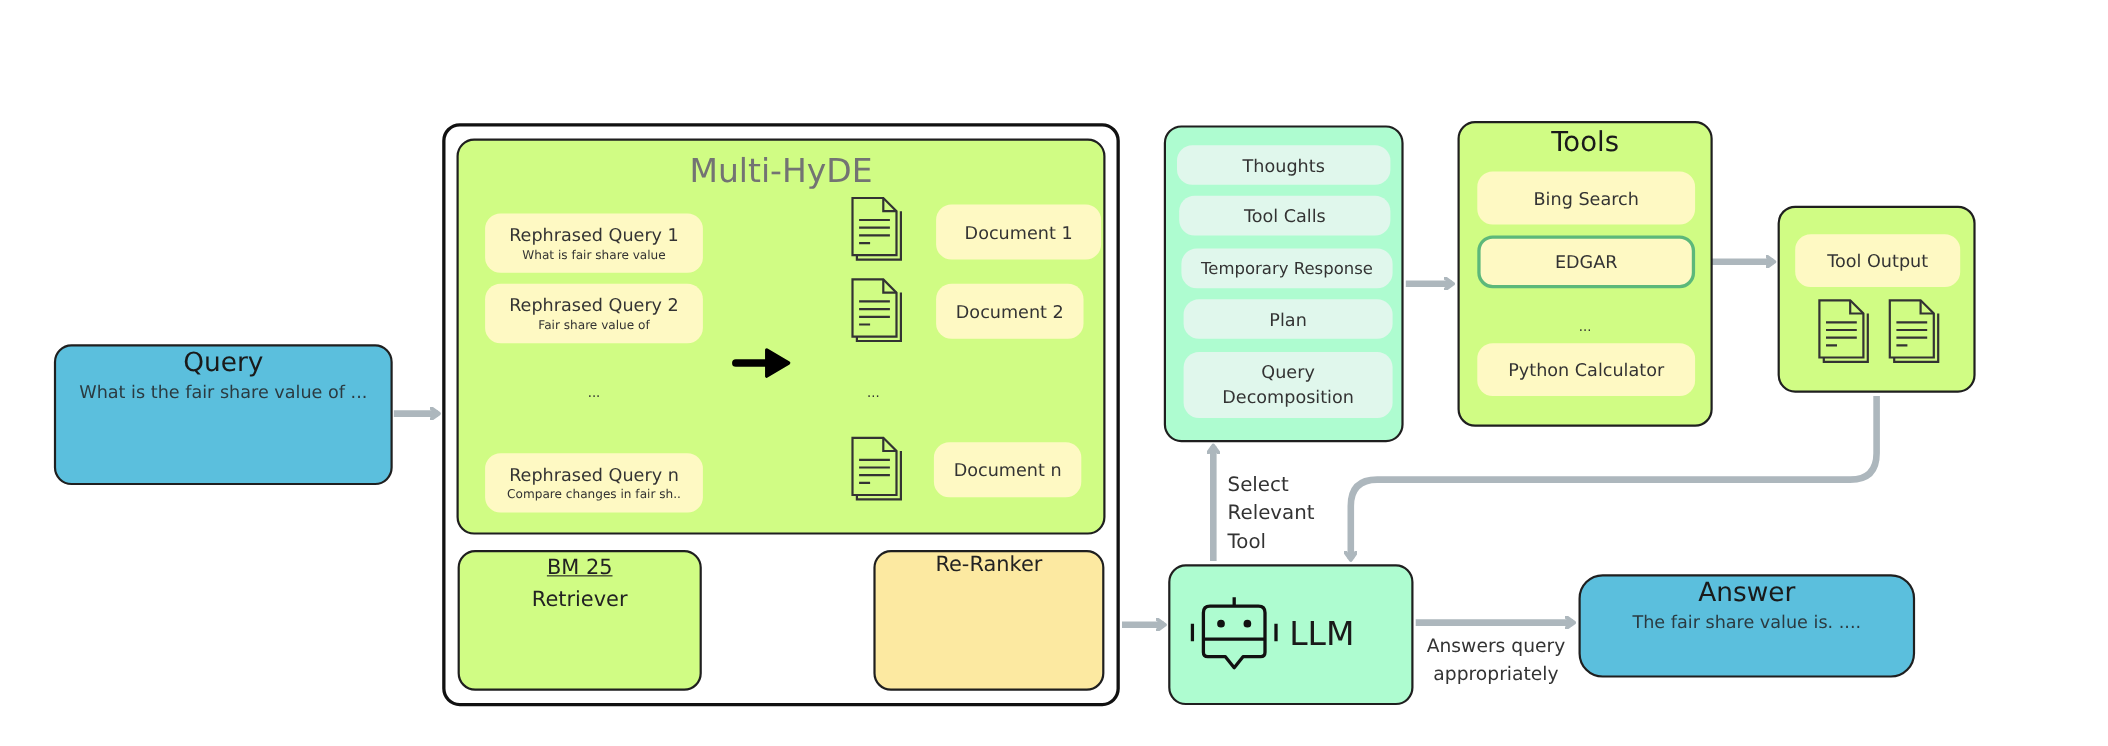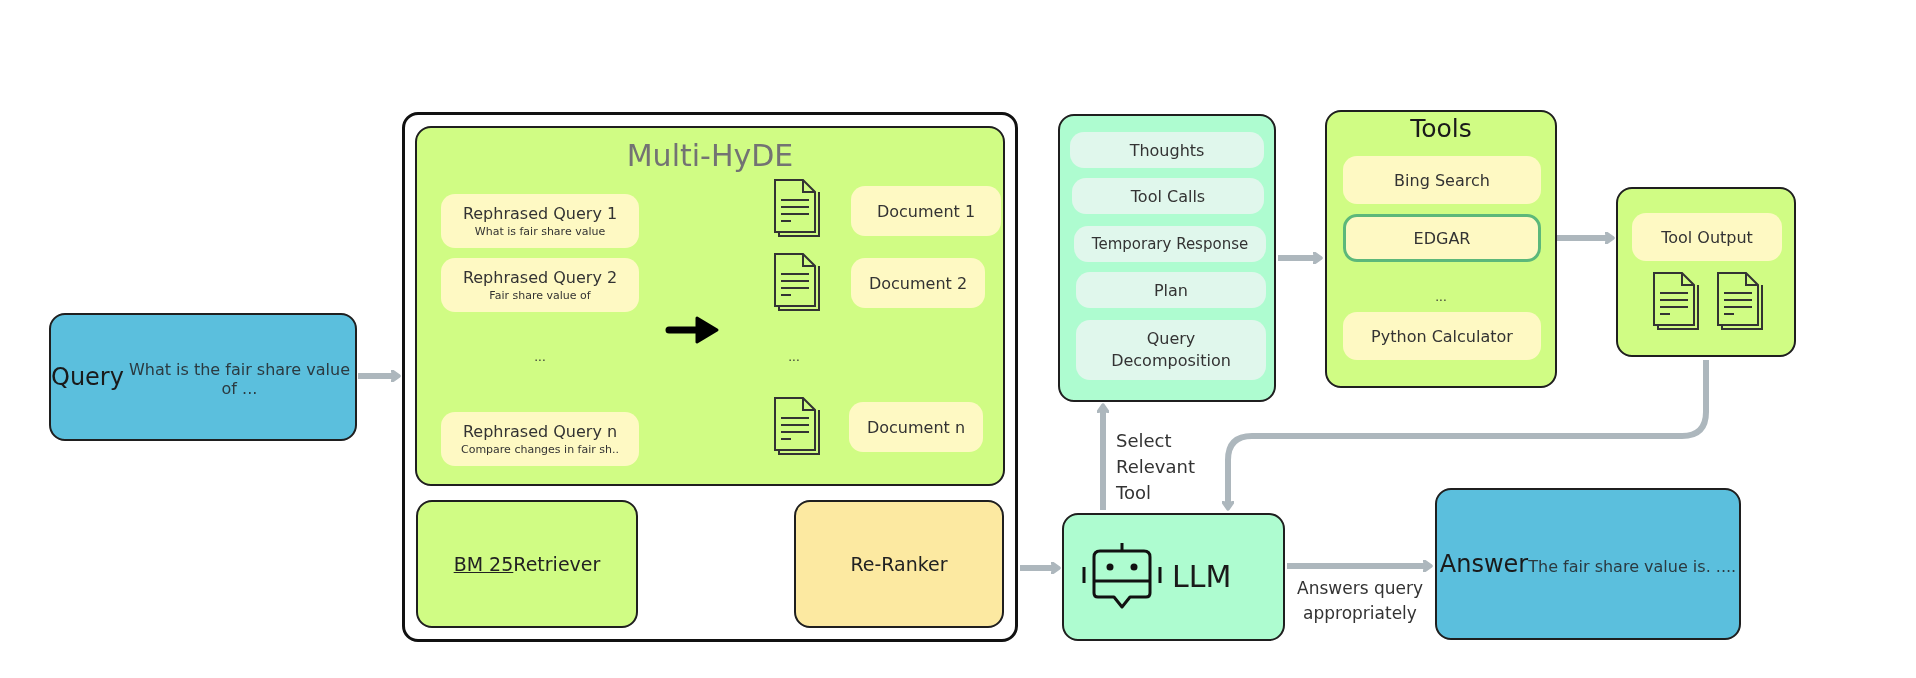--- a/index.html
+++ b/index.html
@@ -9,21 +9,21 @@
   .box { border:2px solid #1f1f1f; border-radius:16px; }
   .blue { background:#5bbfdd; }
   .lime { background:#d0fc84; }
   .mint { background:#aefcd0; }
   .yellow { background:#fce9a1; }
   .pill { position:absolute; box-sizing:border-box; border-radius:14px;
           display:flex; flex-direction:column; align-items:center; justify-content:center;
           text-align:center; color:#333; }
   .pill.lime-light { background:#fef9c3; }
   .pill.mint-light { background:#e0f7ec; }
-  .center { display:flex; align-items:center; justify-content:center; text-align:center; }
+  .center { display:flex; flex-direction:column; align-items:center; justify-content:flex-start; text-align:center; }
   .t-title { font-size:24px; color:#1a1a1a; }
   .t-sub { font-size:16px; color:#2b3a40; margin-top:4px; }
   .t-pill { font-size:16px; color:#333; }
   .t-pill-sub { font-size:11px; color:#333; margin-top:2px; }
   .t-label { font-size:18px; color:#333; line-height:26px; }
   .dots { font-size:12px; color:#333; }
   svg.overlay { position:absolute; left:0; top:0; pointer-events:none; }
 </style>
 </head>
 <body>
@@ -190,16 +190,16 @@
     <circle cx="52" cy="26" r="3.5" fill="#111"></circle>
   </svg>
   <div class="abs" style="left:108px;top:44px;font-size:30px;color:#1a1a1a;">LLM</div>
 </div>
 
 <div class="abs" style="left:1290px;top:576px;width:140px;text-align:center;">
   <div style="font-size:17px;line-height:25px;color:#333;">Answers query</div>
   <div style="font-size:17px;line-height:25px;color:#333;">appropriately</div>
 </div>
 
-<div class="abs box blue center" style="left:1435px;top:488px;width:306px;height:152px;">
+<div class="abs box blue center" style="left:1435px;top:522px;width:306px;height:94px;border-radius:22px;">
   <div class="t-title">Answer</div>
   <div class="t-sub">The fair share value is. ....</div>
 </div>
 
 </body></html>

